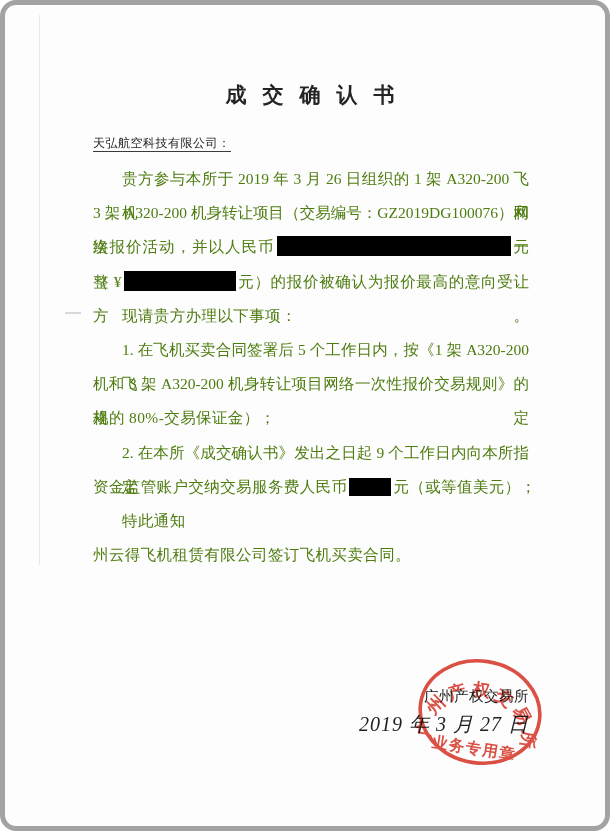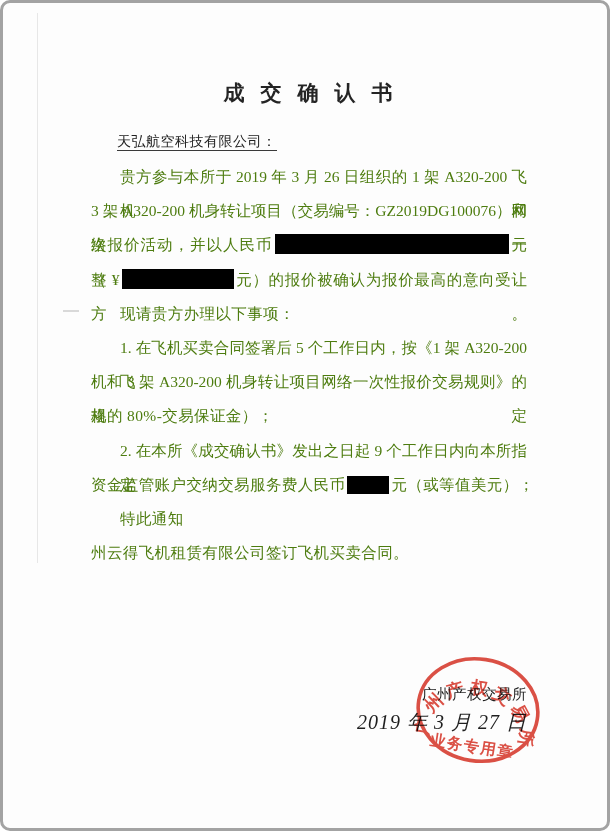--- a/index.html
+++ b/index.html
@@ -1,41 +1,40 @@
 <!DOCTYPE html>
 <html><head>
 <meta charset="utf-8">
 <style>
   * { margin: 0; padding: 0; box-sizing: border-box; }
   html, body { width: 610px; height: 831px; overflow: hidden; background: #fff; }
   body { font-family: "Liberation Serif", serif; color: #222; }
 
   .frame {
     position: absolute; left: 0; top: 0; width: 610px; height: 831px;
-    border: 3px solid #a3a3a3; border-radius: 10px; background: #fdfdfd;
+    border: 5px solid #a3a3a3; border-radius: 16px; background: #fdfdfd;
   }
   .scan-edge {
     position: absolute; left: 34px; top: 10px; width: 1px; height: 550px;
     background: #e7e7e7;
   }
   .scan-dash {
     position: absolute; left: 60px; top: 307px; width: 16px; height: 2px;
     background: #d9d9d9;
   }
 
   .doc-title {
     position: absolute; left: 0; top: 76px; width: 610px;
     text-align: center; font-size: 21px; font-weight: 600;
     letter-spacing: 16px; text-indent: 16px; color: #242424;
   }
 
   .recipient-line {
-    position: absolute; left: 88px; top: 130px; font-size: 14px;
+    position: absolute; left: 88px; top: 130px; font-size: 12px;
     letter-spacing: 0.5px;
-    margin-left: 26px;
   }
   .recipient-line span {
     border-bottom: 1px solid #3a3a3a; padding-bottom: 1px;
   }
 
   .body-text {
     position: absolute; left: 88px; top: 157px; width: 436px;
     font-size: 15.5px; color: #4d7c0f;
   }
   .line {

